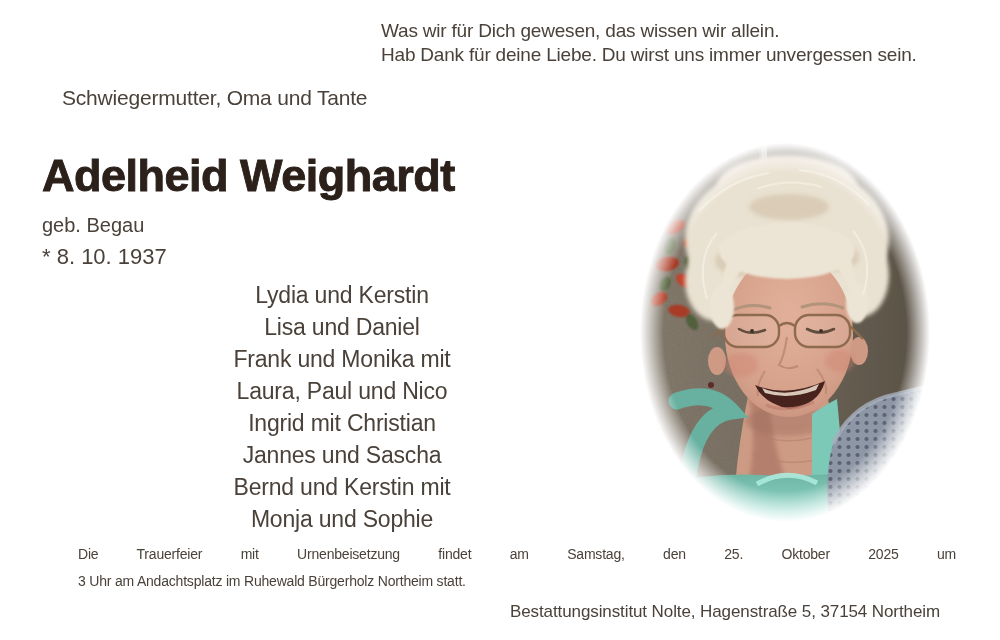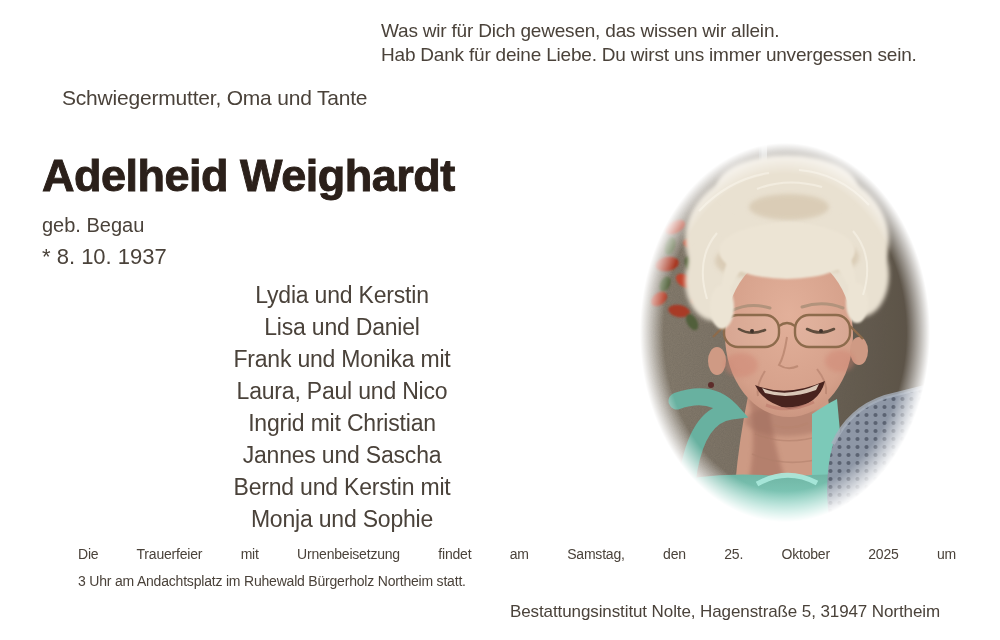--- a/index.html
+++ b/index.html
@@ -253,15 +253,15 @@
         </g>
       </g>
     </svg>
   </div>
 
   <div class="funeral">
     <div class="jline">Die Trauerfeier mit Urnenbeisetzung findet am Samstag, den 25. Oktober 2025 um</div>
     <div>3 Uhr am Andachtsplatz im Ruhewald Bürgerholz Northeim statt.</div>
   </div>
 
-  <div class="undertaker">Bestattungsinstitut Nolte, Hagenstraße 5, 31947 Northeim</div>
+  <div class="undertaker">Bestattungsinstitut Nolte, Hagenstraße 5, 37154 Northeim</div>
 
 </div>
 
 </body></html>

